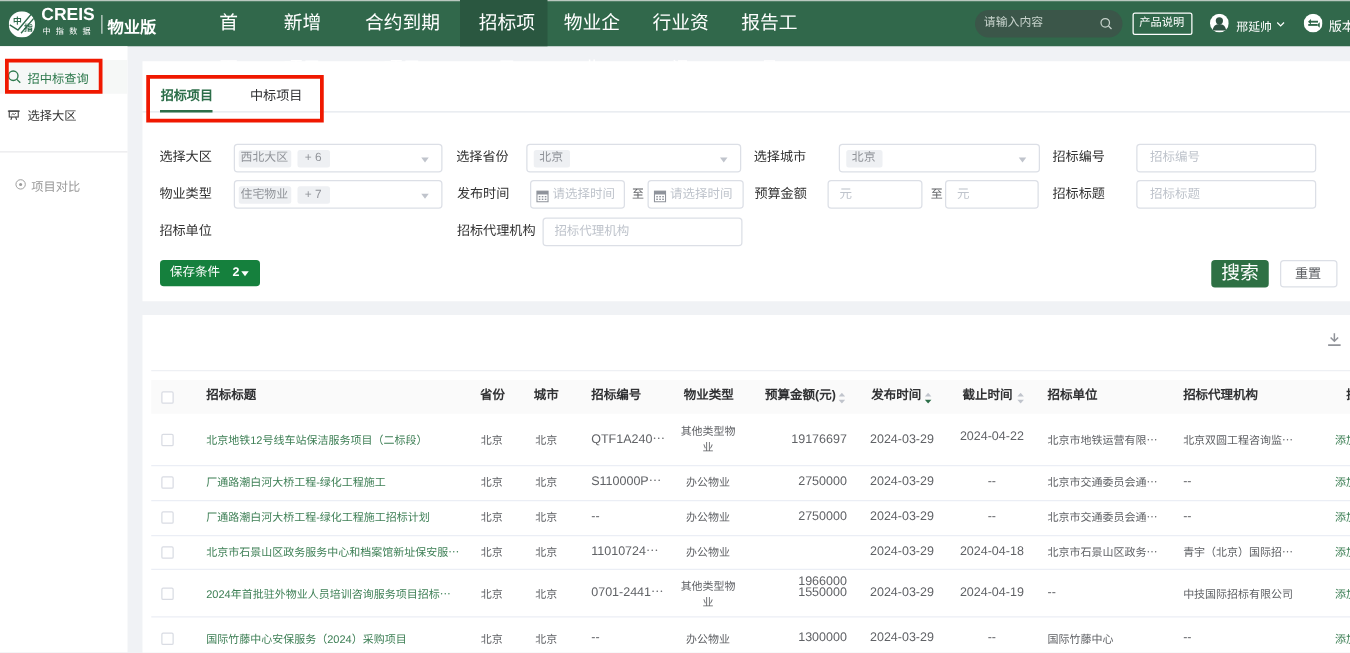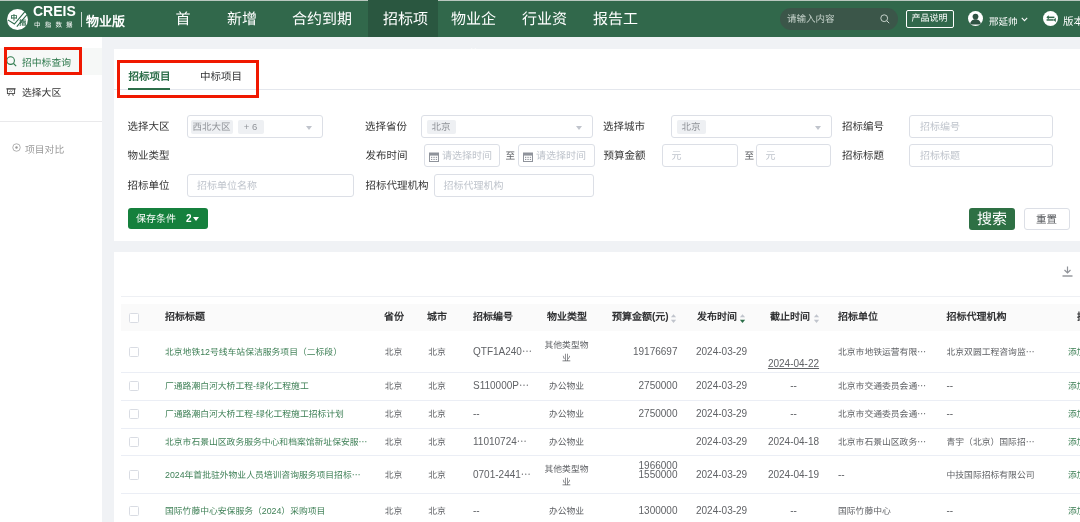--- a/index.html
+++ b/index.html
@@ -117,41 +117,46 @@
 </div>
 
 <div id="card1">
 
   <div class="abs" style="left:0;top:40.5px;width:976px;height:1px;background:#e4e7ed;"></div>
   <div class="abs" style="left:14.5px;top:19.5px;font-size:10.5px;font-weight:bold;color:#2c6e49;">招标项目</div>
   <div class="abs" style="left:14px;top:39px;width:42px;height:2px;background:#2c6e49;"></div>
   <div class="abs" style="left:86px;top:19.5px;font-size:10.5px;color:#303133;">中标项目</div>
 
   <div class="lbl" style="left:13.5px;top:66.5px;">选择大区</div>
-  <div class="field" style="left:73px;top:66.5px;width:136px;">
+  <div class="field" style="left:73px;top:66.5px;width:167px;">
     <div class="tag" style="left:2.5px;width:42px;">西北大区</div>
     <div class="tag" style="left:49.5px;width:26px;">+ 6</div>
     <div class="caret" style="right:10px;"></div>
   </div>
   <div class="lbl" style="left:251px;top:66.5px;">选择省份</div>
   <div class="field" style="left:306.5px;top:66.5px;width:172.5px;">
     <div class="tag" style="left:5px;width:29px;">北京</div>
     <div class="caret" style="right:10px;"></div>
   </div>
   <div class="lbl" style="left:489px;top:66.5px;">选择城市</div>
   <div class="field" style="left:556.5px;top:66.5px;width:161px;">
     <div class="tag" style="left:5px;width:29px;">北京</div>
     <div class="caret" style="right:10px;"></div>
   </div>
   <div class="lbl" style="left:728px;top:66.5px;">招标编号</div>
   <div class="field" style="left:795px;top:66.5px;width:144px;">
       <div class="ph">招标编号</div>
     </div>
 
   <div class="lbl" style="left:13.5px;top:95.5px;">物业类型</div>
+  <div class="field" style="left:73px;top:95.5px;width:167px;">
+    <div class="tag" style="left:2.5px;width:42px;">住宅物业</div>
+    <div class="tag" style="left:49.5px;width:26px;">+ 7</div>
+    <div class="caret" style="right:10px;"></div>
+  </div>
   <div class="lbl" style="left:251.5px;top:95.5px;">发布时间</div>
   <div class="field" style="left:310px;top:95.5px;width:75.5px;">
     <svg class="abs" style="left:4px;top:7px;" width="10" height="10" viewBox="0 0 10 10">
         <rect x="0.5" y="1" width="9" height="8.5" fill="none" stroke="#8f939b" stroke-width="1"></rect>
         <rect x="0.5" y="1" width="9" height="2.6" fill="#8f939b"></rect>
         <g fill="#8f939b">
           <rect x="2" y="4.8" width="1.3" height="1.1"></rect>
           <rect x="4.4" y="4.8" width="1.3" height="1.1"></rect>
           <rect x="6.8" y="4.8" width="1.3" height="1.1"></rect>
           <rect x="2" y="6.9" width="1.3" height="1.1"></rect>
@@ -184,23 +189,20 @@
   <div class="zhi" style="left:630.5px;top:95.5px;">至</div>
   <div class="field" style="left:641.5px;top:95.5px;width:75.5px;">
       <div class="ph" style="padding-left:9px;">元</div>
     </div>
   <div class="lbl" style="left:728px;top:95.5px;">招标标题</div>
   <div class="field" style="left:795px;top:95.5px;width:144px;">
       <div class="ph">招标标题</div>
     </div>
 
   <div class="lbl" style="left:13.5px;top:125px;">招标单位</div>
-  <div class="field" style="left:73px;top:125px;width:167px;">
-      <div class="ph" style="padding-left:9px;">招标单位名称</div>
-    </div>
   <div class="lbl" style="left:251.5px;top:125px;">招标代理机构</div>
   <div class="field" style="left:319.5px;top:125px;width:160px;">
       <div class="ph" style="padding-left:9px;">招标代理机构</div>
     </div>
 
   <div class="abs" style="left:14px;top:159px;width:80px;height:21.5px;background:#15803d;border-radius:3px;">
     <div style="position:absolute;left:8px;top:0;font-size:10px;color:#fff;line-height:21px;">保存条件</div>
     <div style="position:absolute;left:58px;top:0;font-size:10px;color:#fff;font-weight:bold;line-height:21px;">2</div>
     <div style="position:absolute;left:65px;top:9px;width:0;height:0;border-left:3.5px solid transparent;border-right:3.5px solid transparent;border-top:4px solid #fff;"></div>
   </div>
@@ -258,21 +260,21 @@
 
   <div class="cb" style="top:346.7px;"></div>
   <div class="tdg c10 cjk" style="left:165px;top:346.7px;">北京地铁12号线车站保洁服务项目（二标段）</div>
   <div class="td c10 cjk ctr" style="left:353.5px;top:346.7px;width:80px;">北京</div>
   <div class="td c10 cjk ctr" style="left:397px;top:346.7px;width:80px;">北京</div>
   <div class="td c10" style="left:473px;top:346.7px;">QTF1A240⋯</div>
   <div class="td c10 cjk ctr" style="left:526.5px;top:340px;width:80px;">其他类型物</div>
   <div class="td c10 cjk ctr" style="left:526.5px;top:353px;width:80px;">业</div>
   <div class="td c10 rgt" style="left:577.5px;top:346.7px;width:100px;">19176697</div>
   <div class="td c10" style="left:696px;top:346.7px;">2024-03-29</div>
-  <div class="td c10 ctr" style="left:753.5px;top:359px;width:80px;text-decoration:underline;">2024-04-22</div>
+  <div class="td c10 ctr" style="left:753.5px;top:345px;width:80px;">2024-04-22</div>
   <div class="td c10 cjk" style="left:838px;top:346.7px;">北京市地铁运营有限⋯</div>
   <div class="td c10 cjk" style="left:946.5px;top:346.7px;">北京双圆工程咨询监⋯</div>
   <div class="tdg c10 cjk" style="left:1068px;top:346.7px;">添加对比</div>
 
   <div class="cb" style="top:381.3px;"></div>
   <div class="tdg c10 cjk" style="left:165px;top:381.3px;">厂通路潮白河大桥工程-绿化工程施工</div>
   <div class="td c10 cjk ctr" style="left:353.5px;top:381.3px;width:80px;">北京</div>
   <div class="td c10 cjk ctr" style="left:397px;top:381.3px;width:80px;">北京</div>
   <div class="td c10" style="left:473px;top:381.3px;">S110000P⋯</div>
   <div class="td c10 cjk ctr" style="left:526.5px;top:381.3px;width:80px;">办公物业</div>

